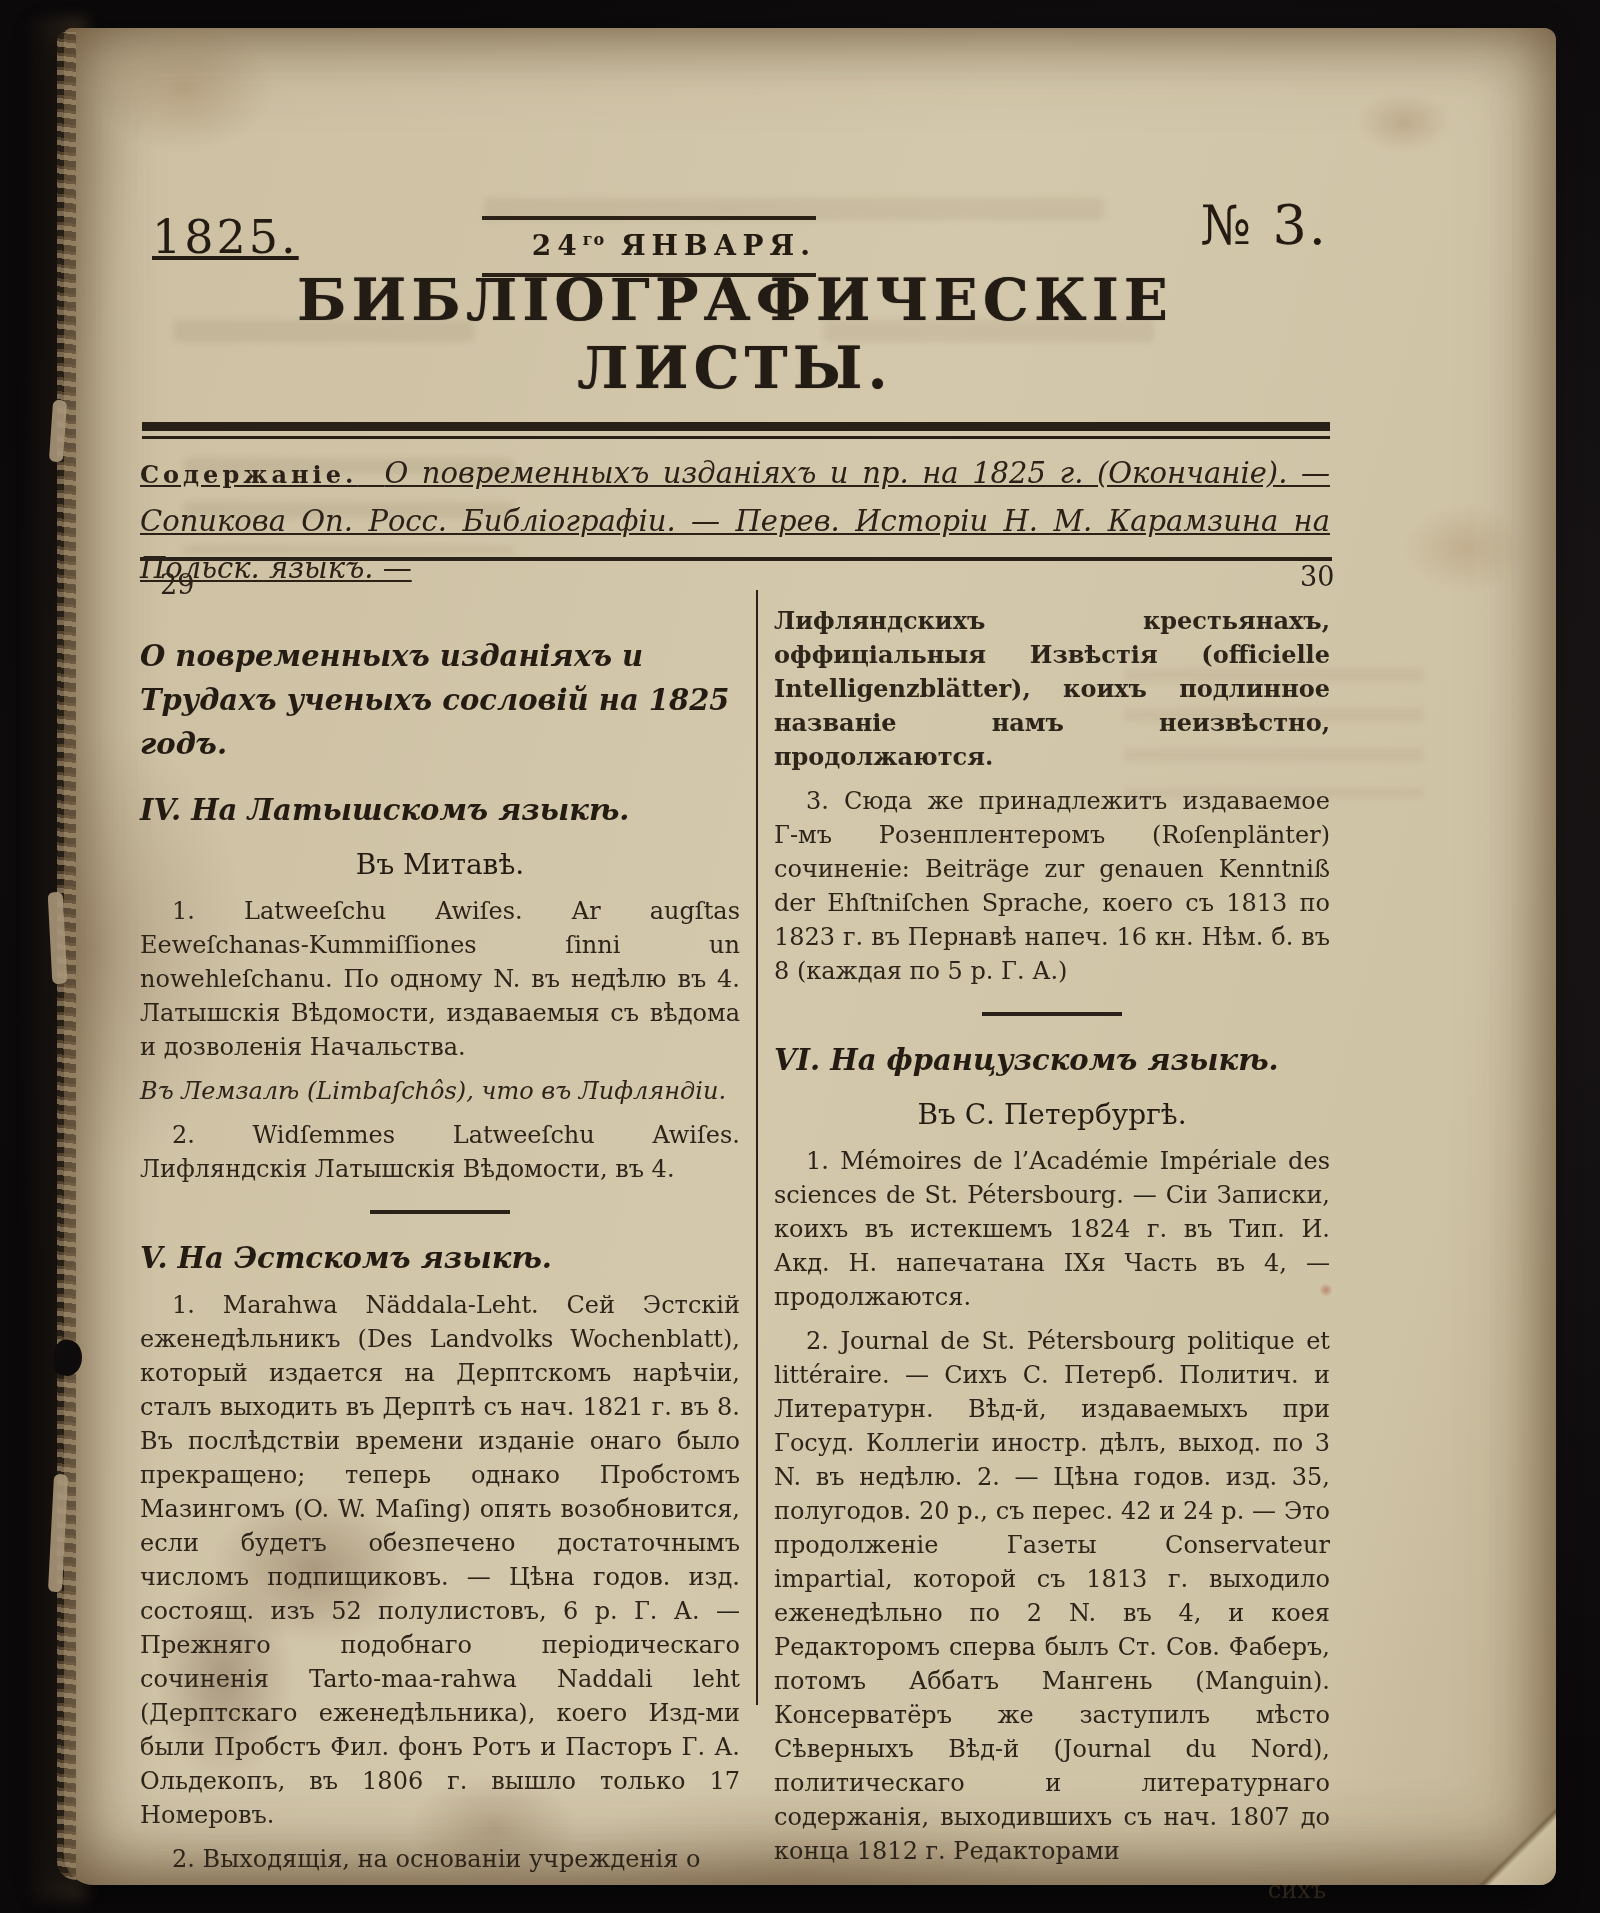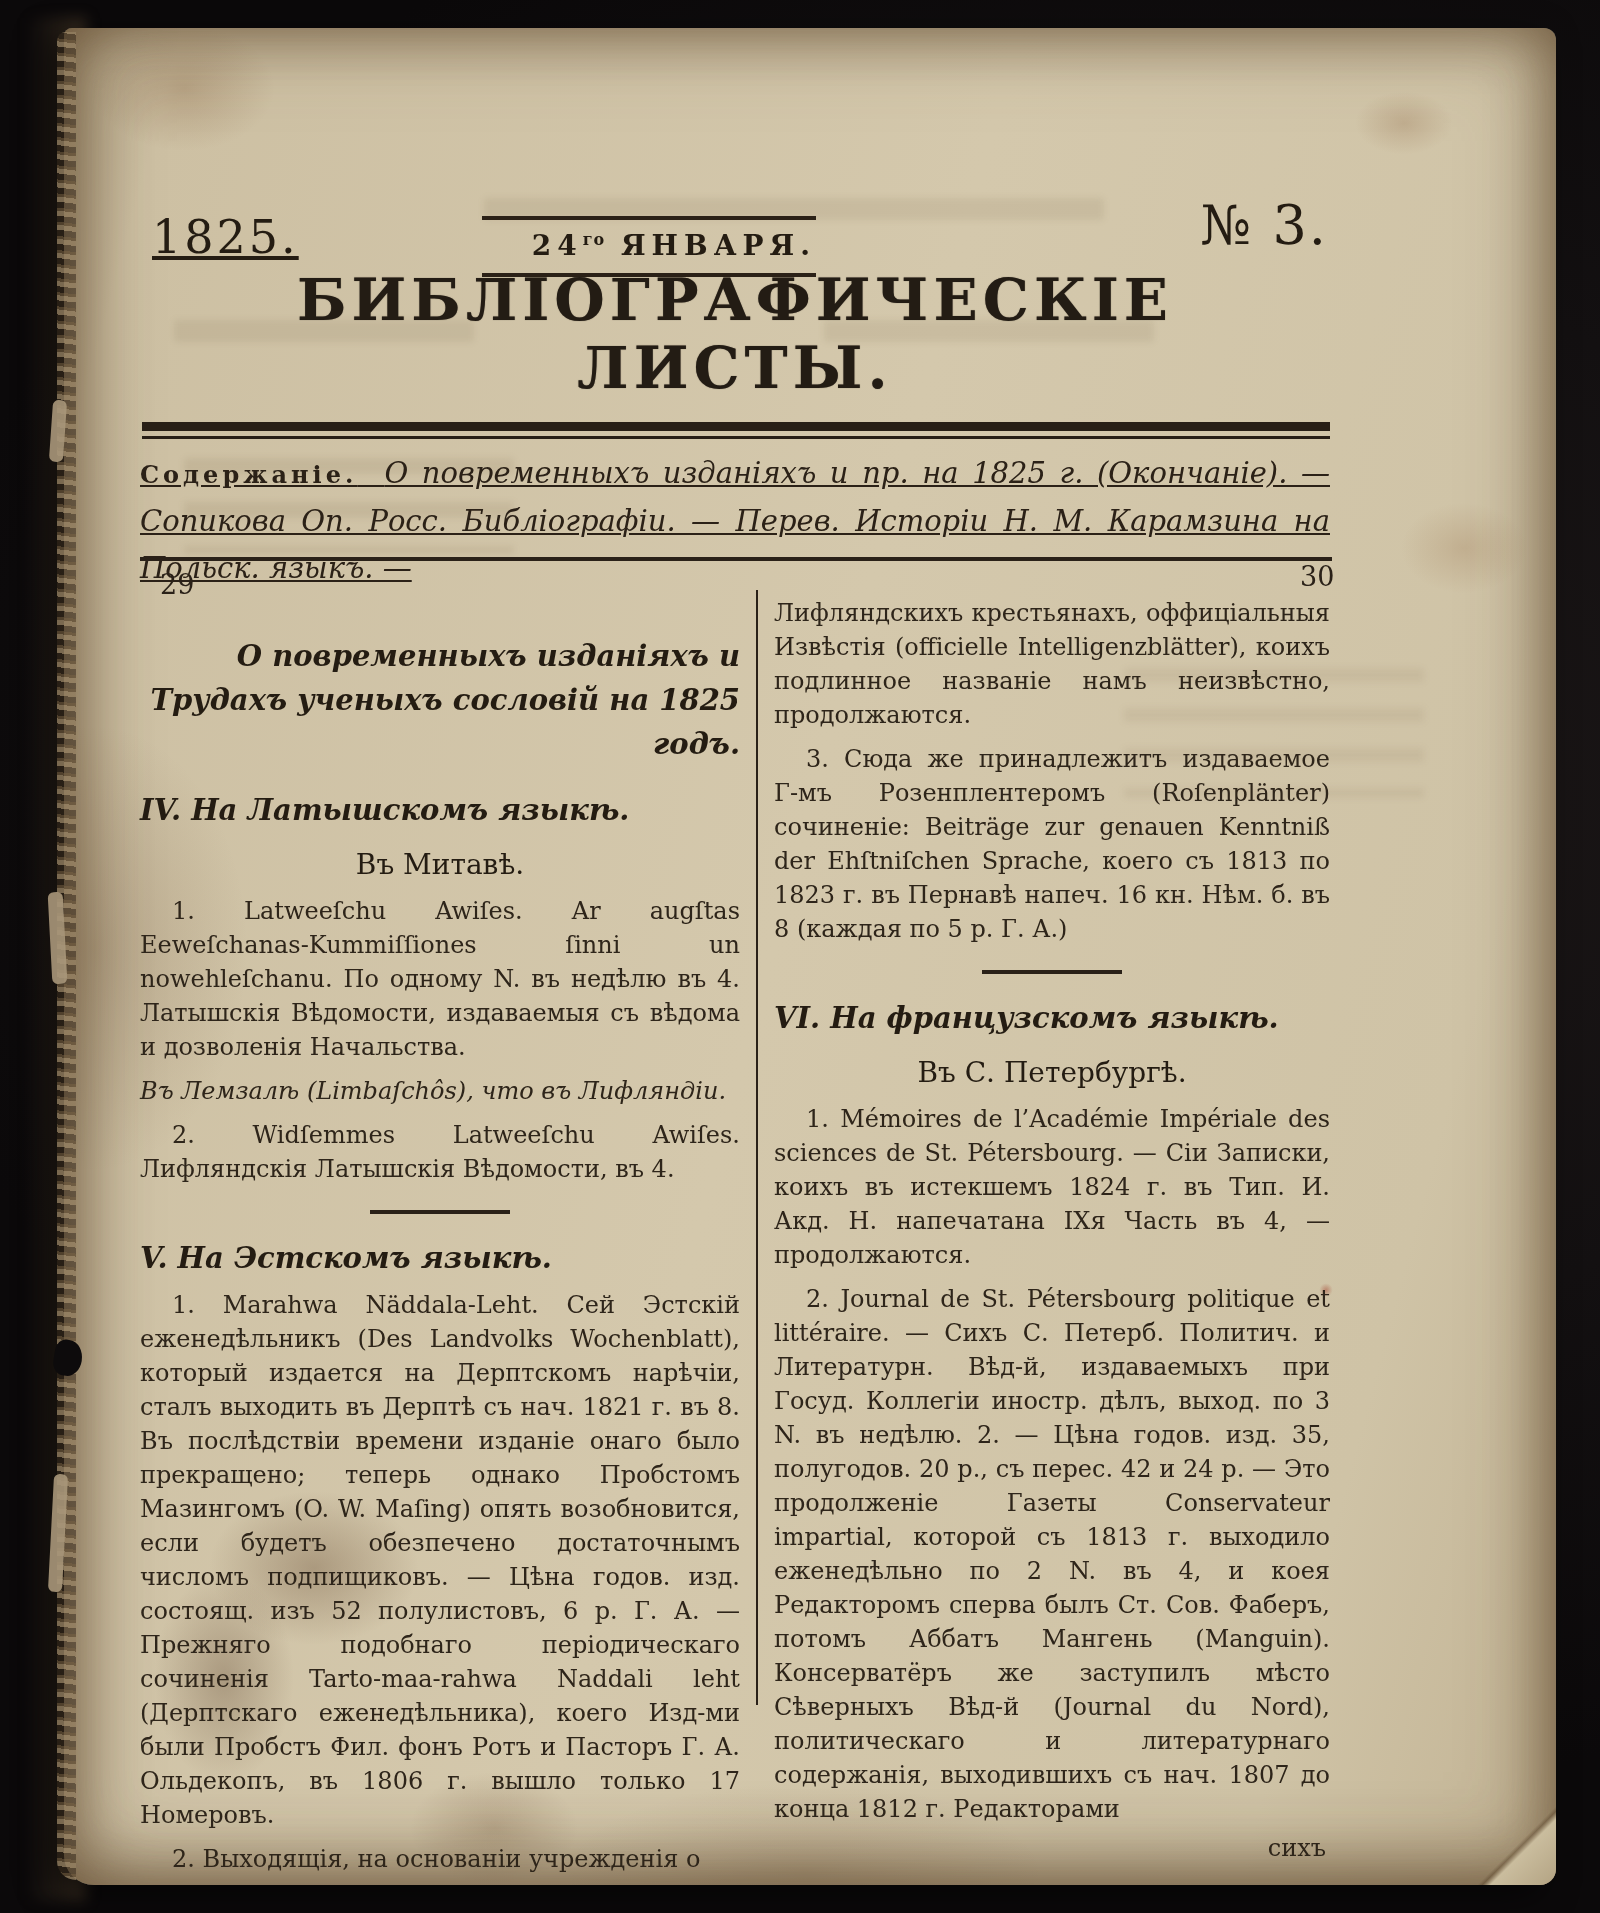--- a/index.html
+++ b/index.html
@@ -85,27 +85,27 @@
   .contents-center{font-style:italic;font-size:29px;line-height:47px;text-align:center;}
   .full-rule{position:absolute;left:76px;top:529px;width:1192px;border-top:4px solid #2a2118;}
   .folio{position:absolute;font-size:27px;color:#2a2118;}
   .folio-left{left:96px;top:541px;}
   .folio-right{left:1236px;top:533px;}
 
   .columns{position:absolute;left:76px;top:562px;width:1192px;display:flex;align-items:flex-start;color:#2e251a;}
   .col-left{width:600px;}
   .divider{width:2px;height:1115px;background:#2a2118;margin-left:16px;}
   .col-right{width:556px;margin-left:16px;}
-  .art-title{margin:44px 0 0;font-size:29px;line-height:44px;font-style:italic;font-weight:600;text-align:right;color:#241c12;}
+  .art-title{margin:44px 0 0;font-size:29px;line-height:44px;font-style:italic;font-weight:600;text-align:left;color:#241c12;}
   .sec{margin:24px 0 0;font-size:29px;line-height:40px;font-style:italic;font-weight:600;color:#241c12;}
   .place{margin:16px 0 0;font-size:28px;line-height:38px;font-weight:500;text-align:center;color:#241c12;}
   .para{margin:10px 0 0;font-size:24px;line-height:34px;text-align:justify;text-indent:32px;}
   .para.noindent{text-indent:0;}
   .para.placeline{font-style:italic;}
-  .col-right .para:first-child{margin-top:6px;}
+  .col-right .para:first-child{margin-top:14px;font-weight:bold;}
   .short-rule{width:140px;border-top:4px solid #2a2118;margin:24px auto 6px;}
   .catchword{margin:8px 4px 0 0;font-size:24px;text-align:right;}
 
   .corner-fold{
     position:absolute;right:0;bottom:0;width:82px;height:82px;
     background:linear-gradient(135deg, rgba(0,0,0,0) 52%, rgba(80,58,34,.38) 55%, #cabd9e 60%, #b3a383 100%);
     border-radius:0 0 16px 0;
   }
 </style>
 </head>

